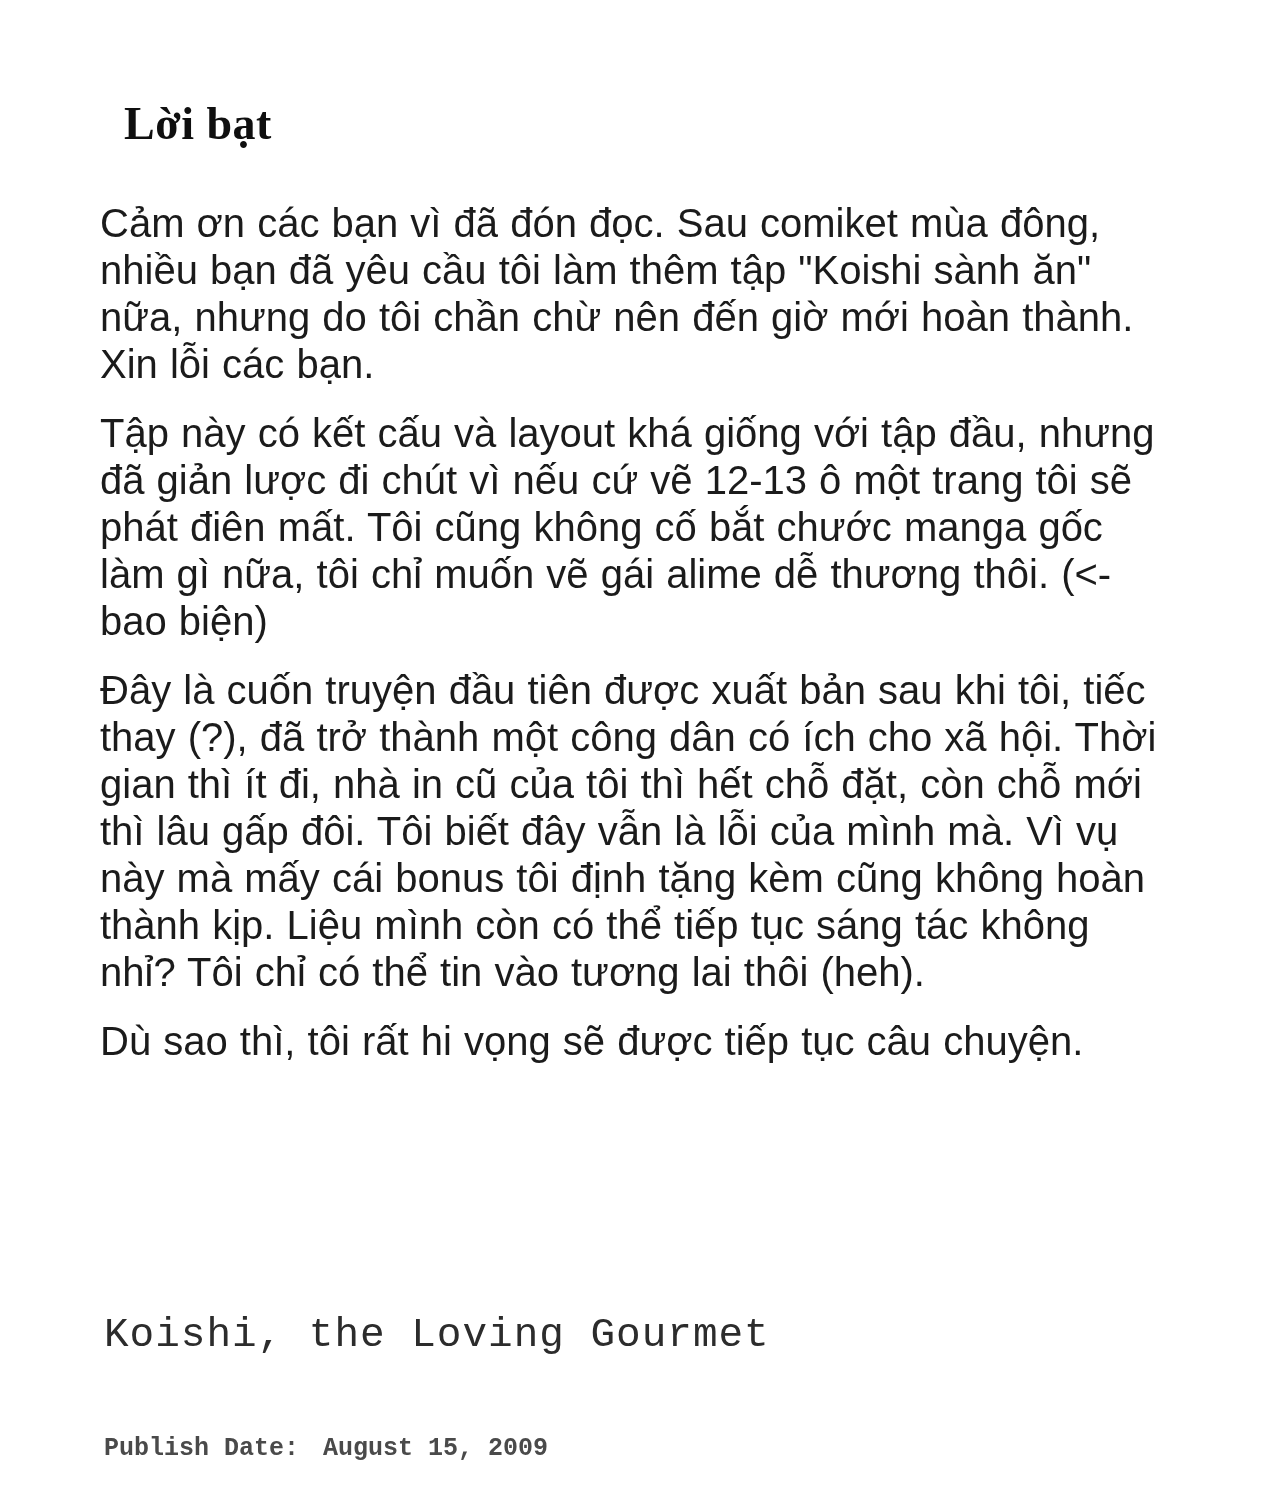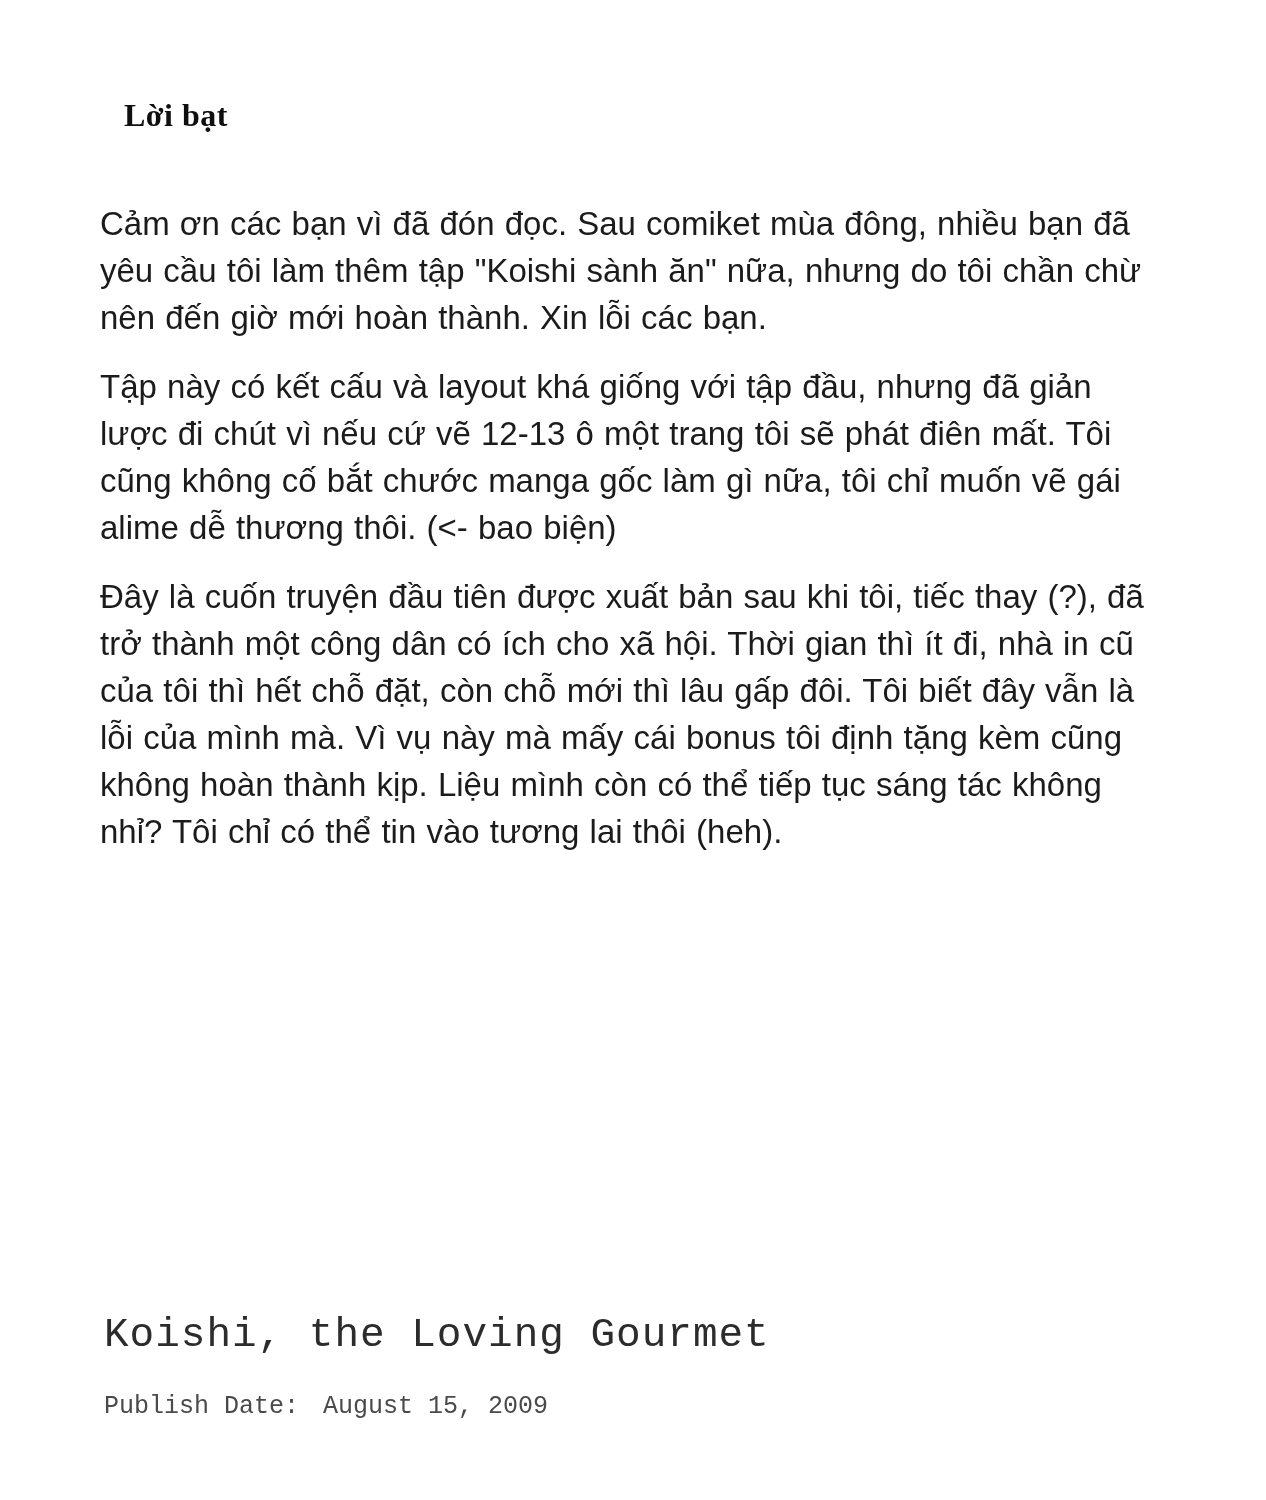--- a/index.html
+++ b/index.html
@@ -16,34 +16,34 @@
     font-family: "Liberation Sans", "DejaVu Sans", sans-serif;
     color: #1b1b1b;
   }
   .doc-title {
     margin: 0;
     position: absolute;
     top: 96px;
     left: 124px;
     font-family: "Liberation Serif", "DejaVu Serif", serif;
     font-weight: bold;
-    font-size: 32px;
+    font-size: 46px;
     line-height: 1.2;
     color: #0f0f0f;
     letter-spacing: 0.5px;
   }
   .body-text {
     position: absolute;
     top: 200px;
     left: 100px;
     width: 1068px;
   }
   .body-text p {
     margin: 0 0 22px 0;
-    font-size: 33px;
+    font-size: 40px;
     line-height: 47px;
     color: #1b1b1b;
     word-spacing: 1px;
   }
   .footer {
     position: absolute;
     left: 104px;
     top: 1312px;
     font-family: "Liberation Mono", "DejaVu Sans Mono", monospace;
   }
@@ -51,35 +51,36 @@
     font-size: 41px;
     color: #2c2c2c;
     letter-spacing: 1px;
     white-space: nowrap;
   }
   .pub-line {
     font-size: 25px;
     color: #4a4a4a;
     white-space: nowrap;
   }
-  .pub-date-line { margin-top: 34px; }
+  .pub-date-line { margin-top: 76px; font-weight: bold; }
   .pub-by-line   { margin-top: 29px; }
   .pub-value { margin-left: 24px; }
 </style>
 </head>
 <body>
 
 <div class="page">
 
   <h1 class="doc-title">Lời bạt</h1>
 
   <div class="body-text">
     <p>Cảm ơn các bạn vì đã đón đọc. Sau comiket mùa đông, nhiều bạn đã yêu cầu tôi làm thêm tập "Koishi sành ăn" nữa, nhưng do tôi chần chừ nên đến giờ mới hoàn thành. Xin lỗi các bạn.</p>
     <p>Tập này có kết cấu và layout khá giống với tập đầu, nhưng đã giản lược đi chút vì nếu cứ vẽ 12-13 ô một trang tôi sẽ phát điên mất. Tôi cũng không cố bắt chước manga gốc làm gì nữa, tôi chỉ muốn vẽ gái alime dễ thương thôi. (&lt;- bao biện)</p>
     <p>Đây là cuốn truyện đầu tiên được xuất bản sau khi tôi, tiếc thay (?), đã trở thành một công dân có ích cho xã hội. Thời gian thì ít đi, nhà in cũ của tôi thì hết chỗ đặt, còn chỗ mới thì lâu gấp đôi. Tôi biết đây vẫn là lỗi của mình mà. Vì vụ này mà mấy cái bonus tôi định tặng kèm cũng không hoàn thành kịp. Liệu mình còn có thể tiếp tục sáng tác không nhỉ? Tôi chỉ có thể tin vào tương lai thôi (heh).</p>
+    <p>Dù sao thì, tôi rất hi vọng sẽ được tiếp tục câu chuyện.</p>
   </div>
 
   <div class="footer">
     <div class="book-title">Koishi, the Loving Gourmet</div>
 
     <div class="pub-line pub-date-line">
       <span>Publish Date:</span><span class="pub-value">August 15, 2009</span>
     </div>
 
   </div>

